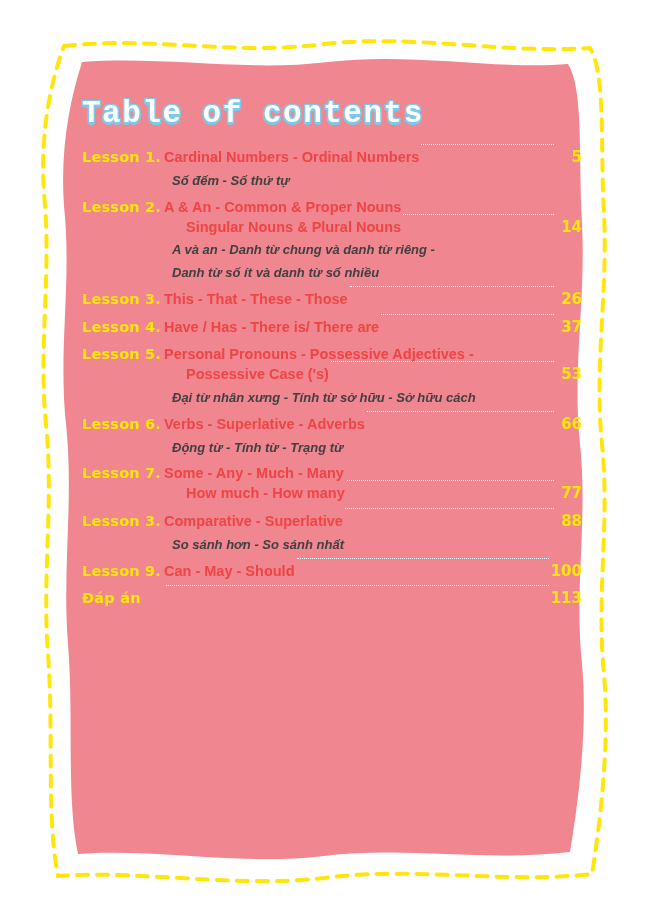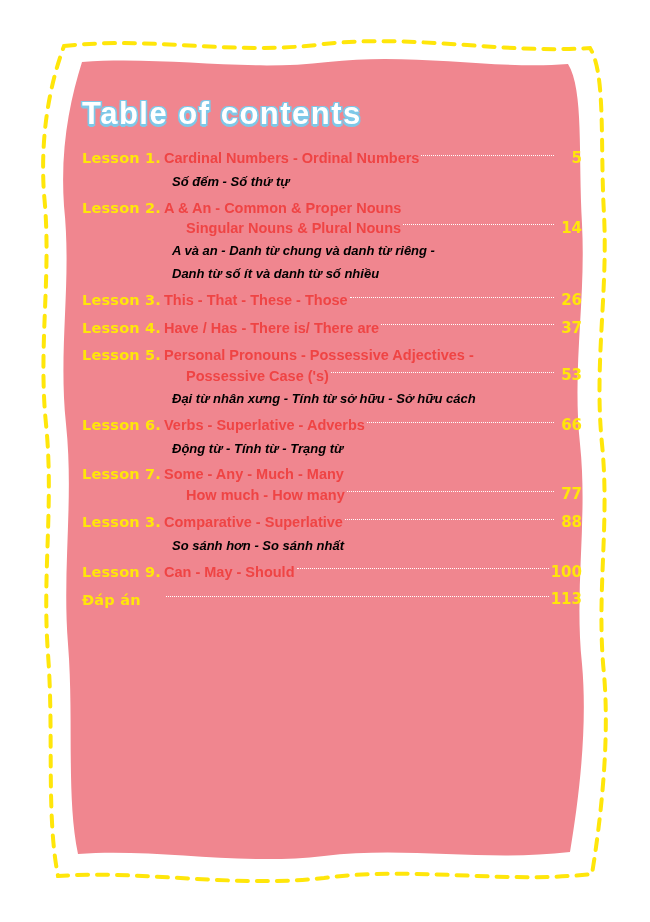--- a/index.html
+++ b/index.html
@@ -44,42 +44,42 @@
   #content {
     position: absolute;
     left: 82px;
     top: 96px;
     width: 500px;
     height: 700px;
   }
 
   
   #title {
-    font-family: Liberation Sans, sans-serif;
+    font-family: Liberation Mono, monospace;
     font-size: 31px;
     font-weight: bold;
     letter-spacing: 1.5px;
     color: #ffffff;
     text-shadow:
       -1.5px -1.5px 0 #7ec8e8,
        1.5px -1.5px 0 #7ec8e8,
       -1.5px  1.5px 0 #7ec8e8,
        1.5px  1.5px 0 #7ec8e8,
        0 3px 0 #7ec8e8;
     margin: 0 0 16px 0;
     white-space: nowrap;
   }
 
   
   .entry {
     margin-bottom: 3px;
   }
   .entry-line {
     display: flex;
-    align-items: center;
+    align-items: flex-start;
     width: 100%;
     line-height: 1.38;
   }
   .lesson-label {
     flex: 0 0 auto;
     color: #ffe60a;
     font-family: "DejaVu Sans", sans-serif;
     font-size: 14.5px;
     font-weight: bold;
     letter-spacing: 0.2px;
@@ -116,21 +116,21 @@
     flex: 0 0 auto;
     color: #ffe60a;
     font-family: "DejaVu Sans", sans-serif;
     font-size: 15px;
     font-weight: bold;
     text-align: right;
     min-width: 26px;
     white-space: nowrap;
   }
   .vi {
-    color: #000000;
+    color: #404040;
     font-family: "Liberation Sans", sans-serif;
     font-style: italic;
     font-size: 13px;
     font-weight: bold;
     margin: 4px 0 6px 90px;
     line-height: 1.45;
     white-space: nowrap;
   }
   .spacer-sm { height: 4px; }
 </style>

